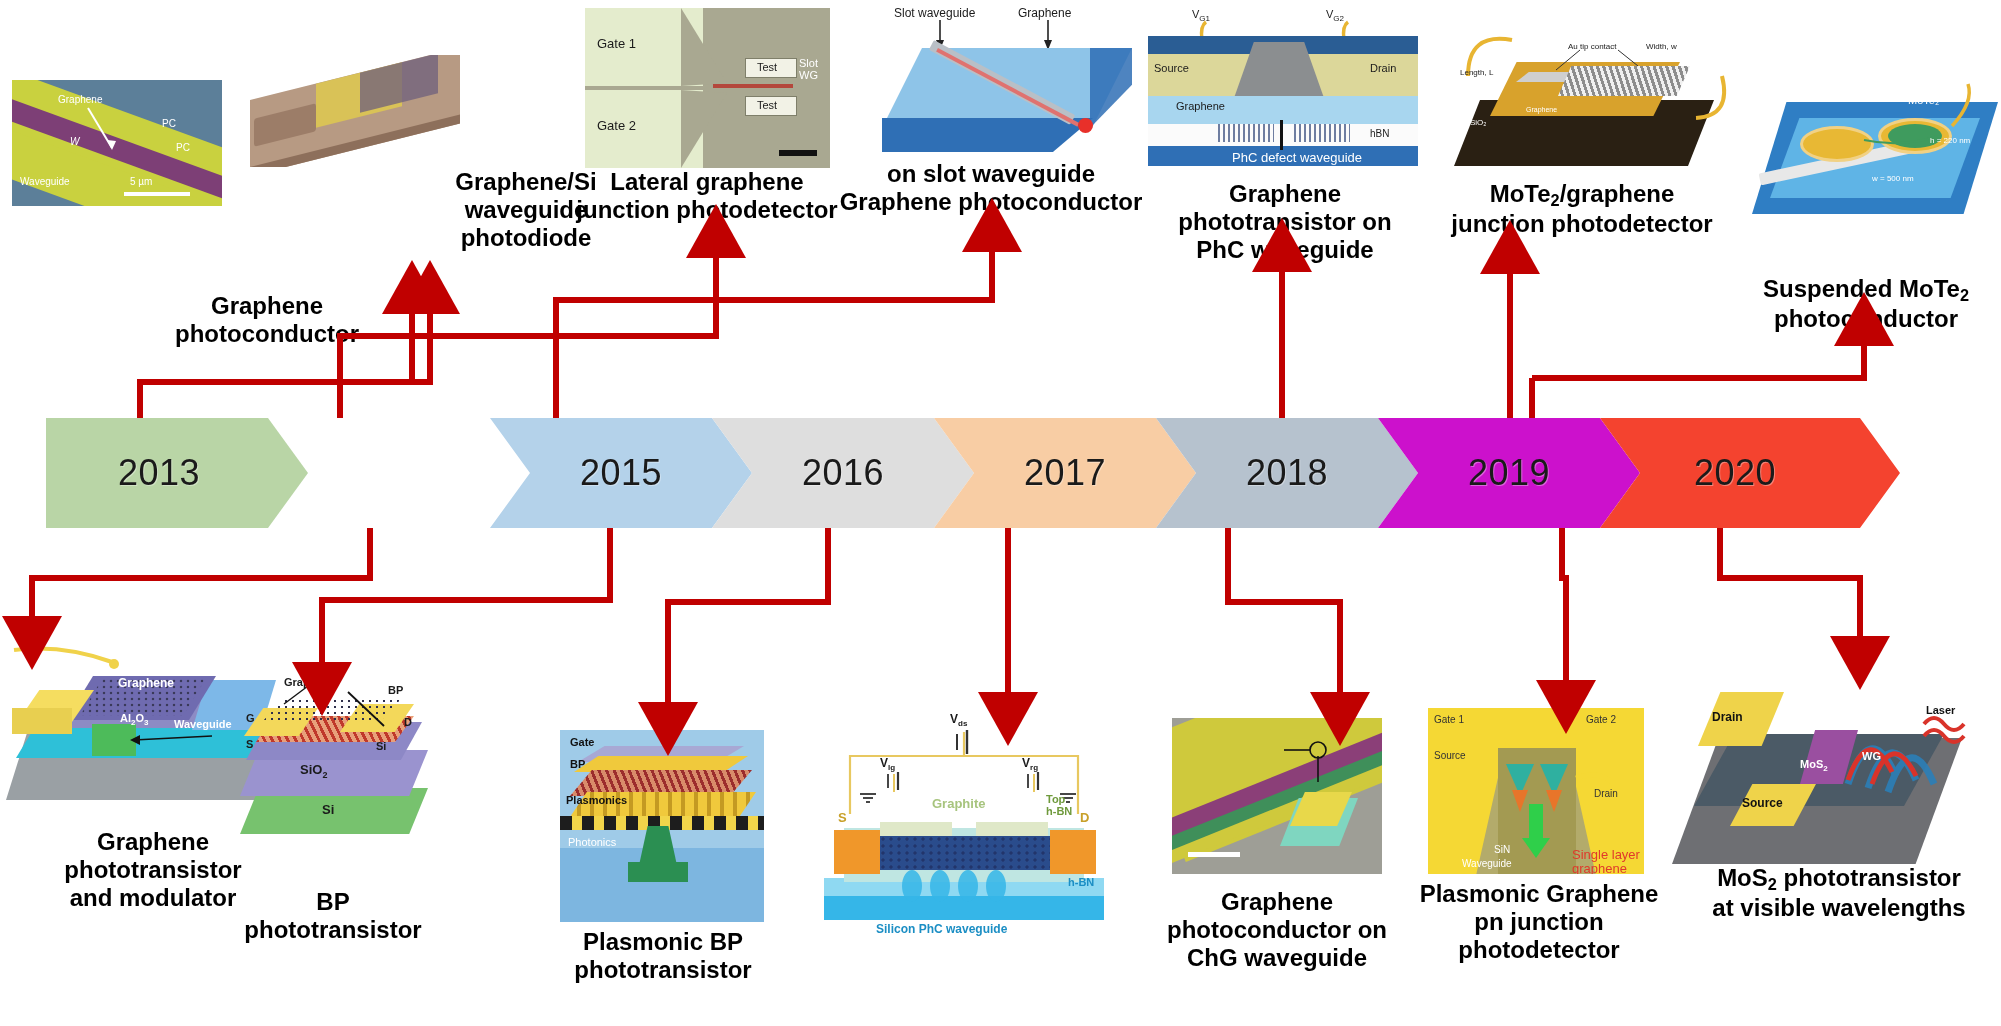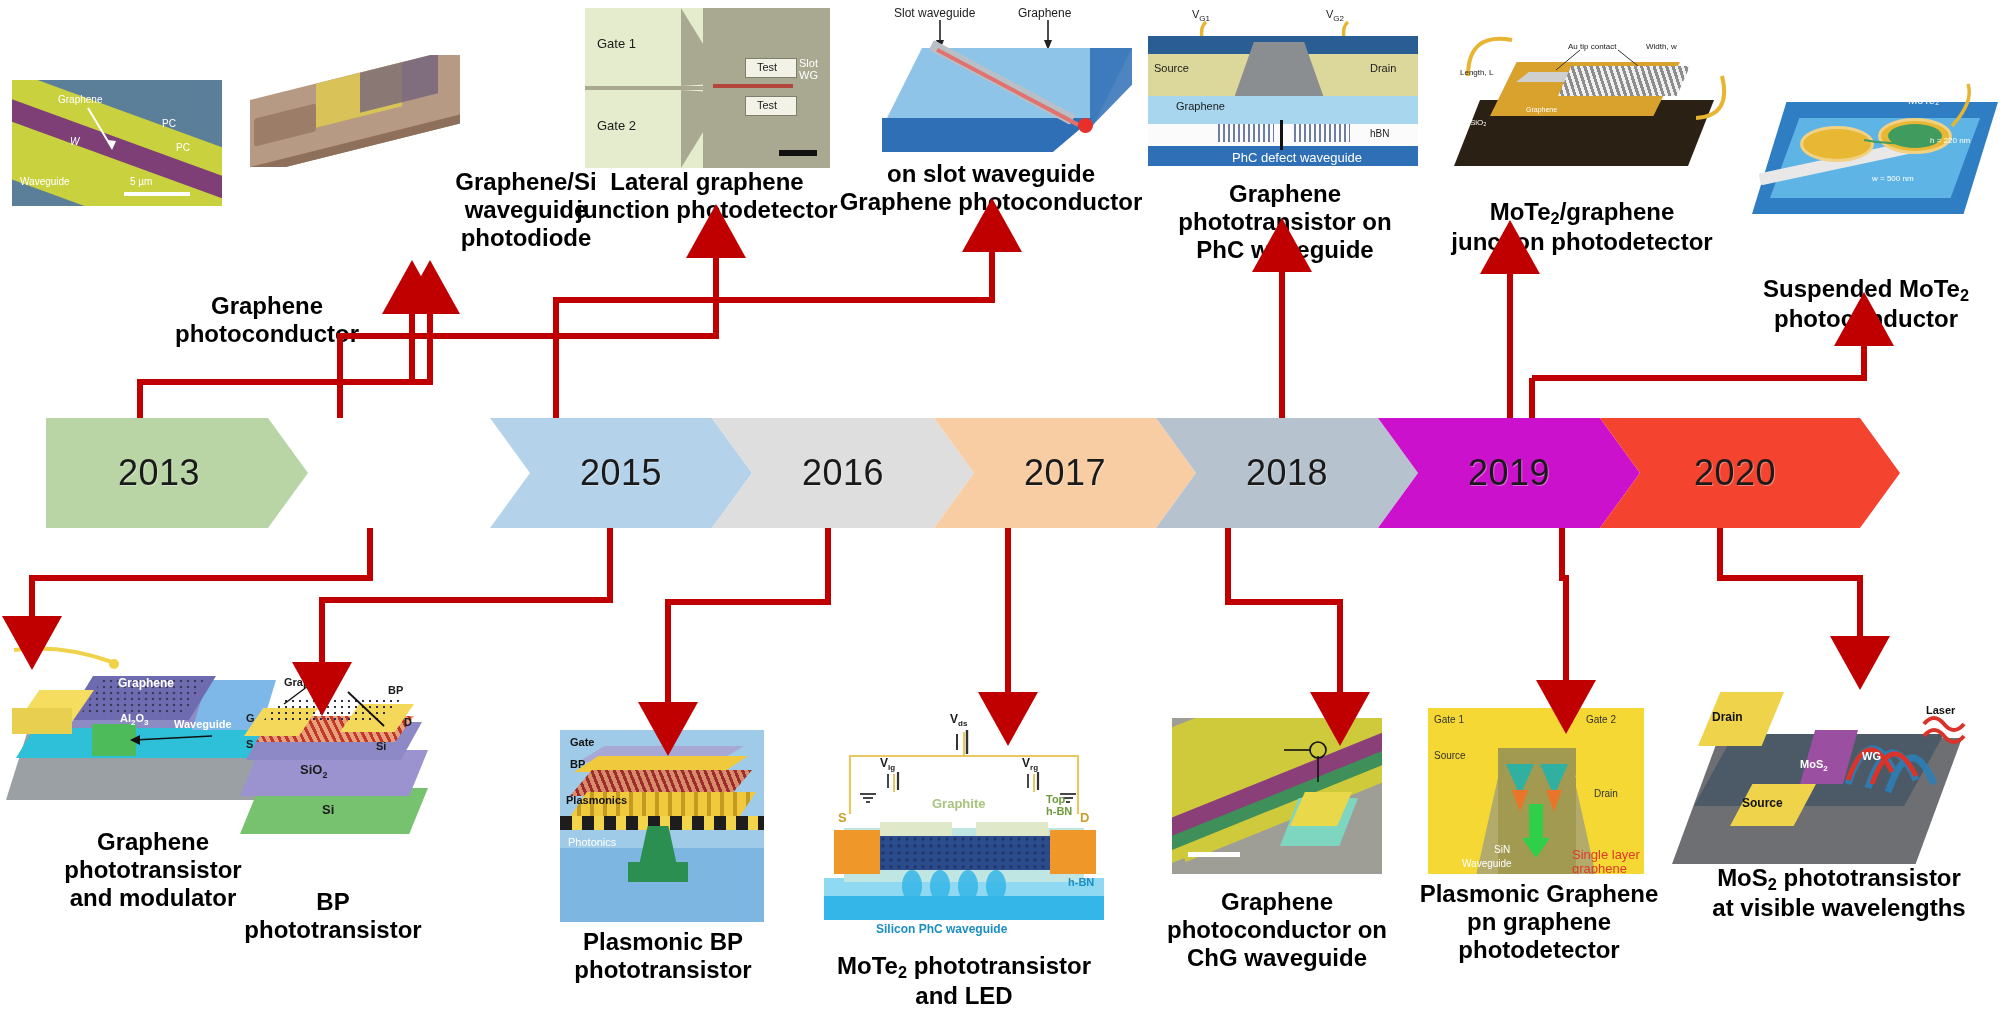--- a/index.html
+++ b/index.html
@@ -209,21 +209,21 @@
     <div>on slot waveguide</div>
     <div>Graphene photoconductor</div>
   </div>
 
   <div class="cap" style="left:1160px; top:180px; width:250px;">
     <div>Graphene</div>
     <div>phototransistor on</div>
     <div>PhC waveguide</div>
   </div>
 
-  <div class="cap" style="left:1432px; top:180px; width:300px;margin-top:18px;">
+  <div class="cap" style="left:1432px; top:180px; width:300px;">
     <div>MoTe<sub>2</sub>/graphene</div>
     <div>junction photodetector</div>
   </div>
 
   <div class="cap" style="left:1736px; top:275px; width:260px;">
     <div>Suspended MoTe<sub>2</sub></div>
     <div>photoconductor</div>
   </div>
 
   <div class="timeline">
@@ -482,34 +482,30 @@
   <div class="cap" style="left:218px; top:888px; width:230px;">
     <div>BP</div>
     <div>phototransistor</div>
   </div>
 
   <div class="cap" style="left:548px; top:928px; width:230px;">
     <div>Plasmonic BP</div>
     <div>phototransistor</div>
   </div>
 
-  <div class="cap" style="left:812px; top:952px; width:304px;">
-    <div>MoTe<sub>2</sub> phototransistor</div>
-    <div>and LED</div>
-  </div>
 
   <div class="cap" style="left:1152px; top:888px; width:250px;">
     <div>Graphene</div>
     <div>photoconductor on</div>
     <div>ChG waveguide</div>
   </div>
 
   <div class="cap" style="left:1396px; top:880px; width:286px;">
     <div>Plasmonic Graphene</div>
-    <div>pn graphene</div>
+    <div>pn junction</div>
     <div>photodetector</div>
   </div>
 
   <div class="cap" style="left:1684px; top:864px; width:310px;">
     <div>MoS<sub>2</sub> phototransistor</div>
     <div>at visible wavelengths</div>
   </div>
 
   <svg id="wires" viewBox="0 0 2001 1026">
     <defs>

